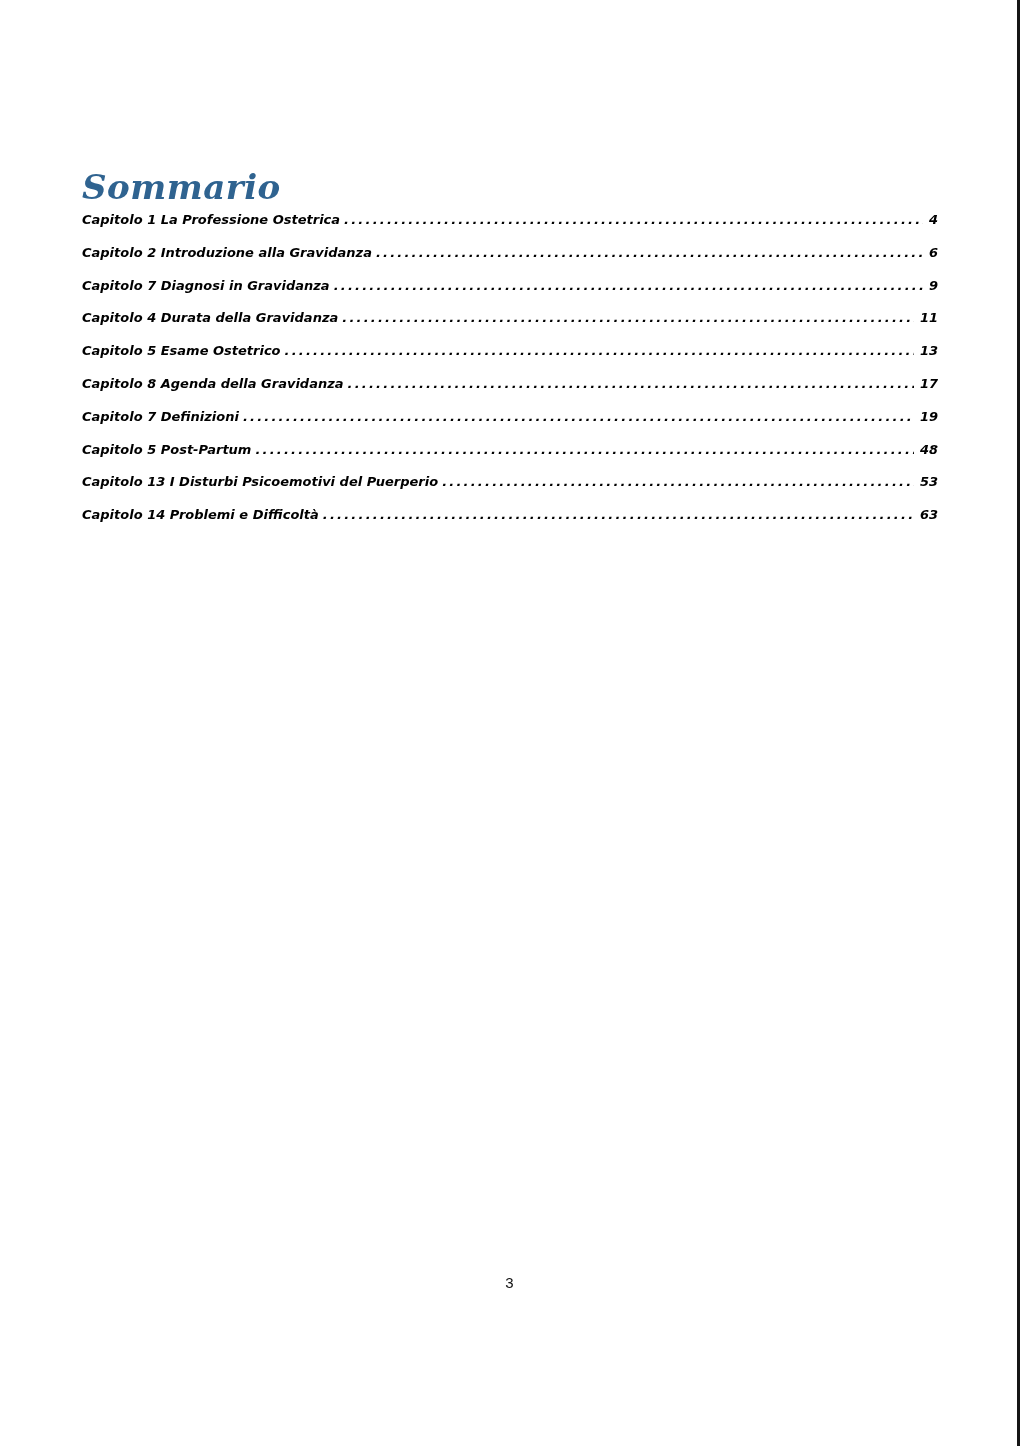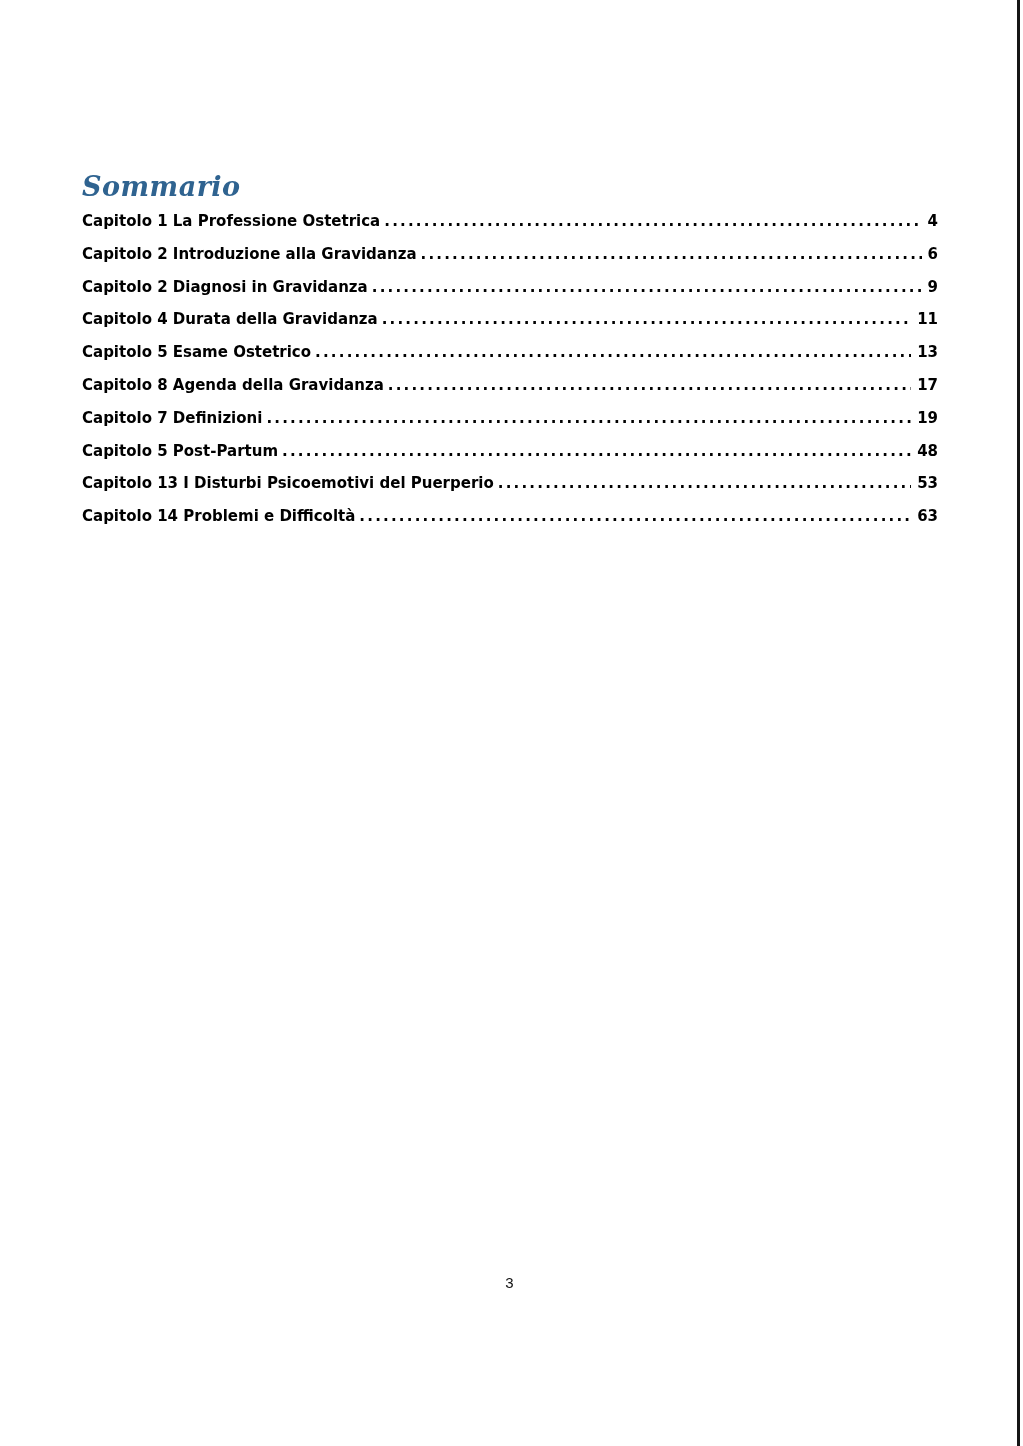--- a/index.html
+++ b/index.html
@@ -28,38 +28,39 @@
     background: #161616;
   }
   .doc-title {
     position: absolute;
     left: 82px;
     top: 170px;
     margin: 0;
     font-family: "DejaVu Serif", "Liberation Serif", serif;
     font-style: italic;
     font-weight: bold;
-    font-size: 27px;
+    font-size: 34px;
     line-height: 34px;
     color: #2f6390;
     letter-spacing: 0.5px;
   }
   .toc {
     position: absolute;
     left: 82px;
     top: 212px;
     width: 856px;
   }
   .toc-row {
     display: flex;
     align-items: baseline;
     height: 32.8px;
     font-family: "DejaVu Sans", "Liberation Sans", sans-serif;
+    font-style: italic;
     font-weight: bold;
-    font-size: 15px;
+    font-size: 13px;
     color: #000000;
     cursor: pointer;
   }
   .toc-title {
     white-space: nowrap;
     flex: 0 0 auto;
   }
   .toc-dots {
     flex: 1 1 auto;
     overflow: hidden;
@@ -99,21 +100,21 @@
     <span class="toc-title">Capitolo 1 La Professione Ostetrica</span>
     <span class="toc-dots"></span>
     <span class="toc-page">4</span>
   </div>
       <div class="toc-row">
     <span class="toc-title">Capitolo 2 Introduzione alla Gravidanza</span>
     <span class="toc-dots"></span>
     <span class="toc-page">6</span>
   </div>
       <div class="toc-row">
-    <span class="toc-title">Capitolo 2 Diagnosi in Gravidanza</span>
+    <span class="toc-title">Capitolo 7 Diagnosi in Gravidanza</span>
     <span class="toc-dots"></span>
     <span class="toc-page">9</span>
   </div>
       <div class="toc-row">
     <span class="toc-title">Capitolo 4 Durata della Gravidanza</span>
     <span class="toc-dots"></span>
     <span class="toc-page">11</span>
   </div>
       <div class="toc-row">
     <span class="toc-title">Capitolo 5 Esame Ostetrico</span>

